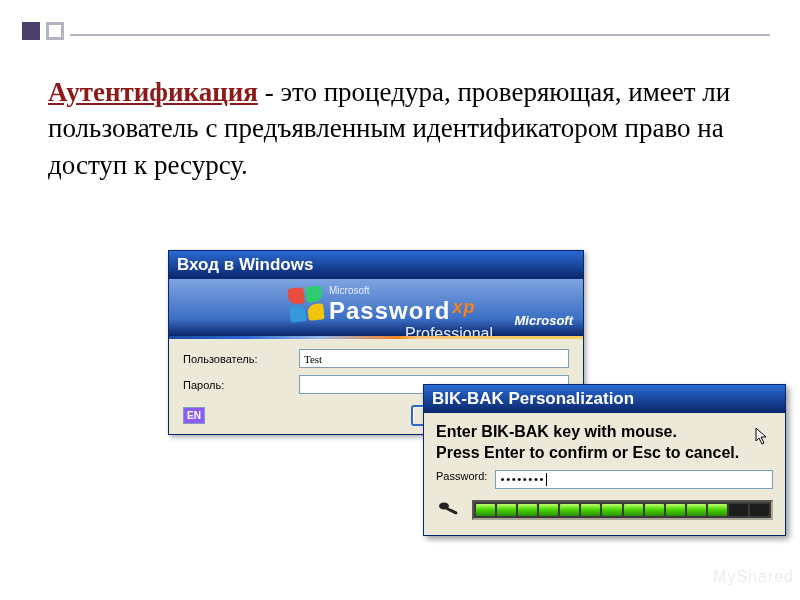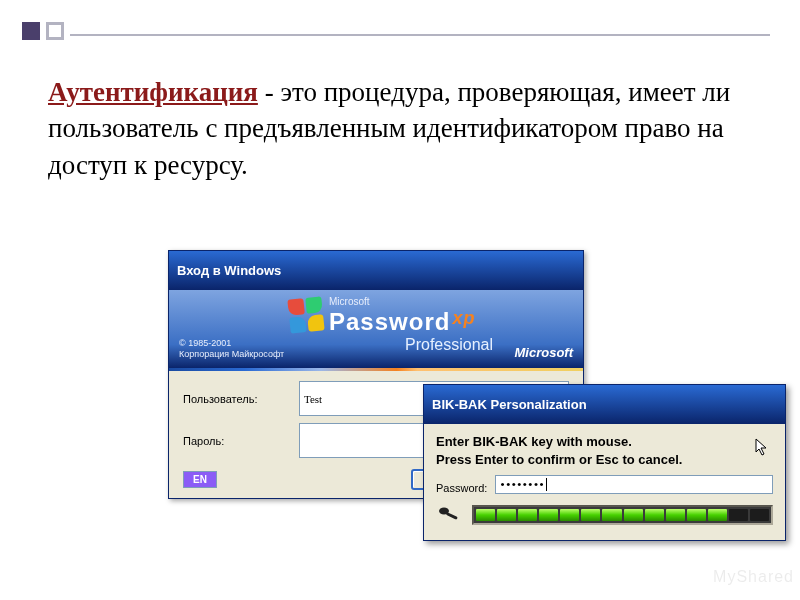--- a/index.html
+++ b/index.html
@@ -54,26 +54,26 @@
     font-family: Tahoma, Arial, sans-serif;
     font-size: 11px;
     border: 1px solid #0a246a;
     box-shadow: 2px 2px 5px rgba(0,0,0,.35);
     background: #ece9d8;
   }
   .xp-title {
     background: linear-gradient(to bottom,#2a6ad3 0%,#0a246a 100%);
     color: #fff;
     font-weight: bold;
-    font-size: 13px;
-    padding: 12px 8px;
+    font-size: 17px;
+    padding: 4px 8px;
     display: flex; 
   }
   .xp-banner {
-    height: 78px;
+    height: 57px;
     background: linear-gradient(to bottom,#7ea4e0 0%,#3b6fc4 70%,#0a246a 100%);
     position: relative;
     color: #fff;
     overflow: hidden;
   }
   .xp-flag {
     position: absolute; left: 120px; top: 8px;
     display: grid;
     grid-template-columns: 16px 16px;
     grid-template-rows: 16px 16px;
@@ -91,27 +91,27 @@
   .xp-banner .copyright { position:absolute; left:10px; bottom:8px; font-size:9px; line-height:1.2; color:#e8eefc;}
   .xp-banner .ms-right { position:absolute; right:10px; bottom:8px; font-style: italic; font-weight:bold; font-size:13px; color:#fff;}
   .xp-banner-line { height:3px; background: linear-gradient(to right,#1a4aa0,#2a6ad3,#9ab6e8,#f58220 55%,#ffc070 60%,#f0d060);}
   .xp-form {
     padding: 10px 14px 8px 14px;
     background:#ece9d8;
   }
   .xp-row { display:flex; align-items:center; margin-bottom:7px;}
   .xp-row label { width: 116px; font-size:11px;}
   .xp-row input {
-    flex:1; height:35px; border:1px solid #7f9db9; background:#fff;
+    flex:1; height:19px; border:1px solid #7f9db9; background:#fff;
     font-family: Tahoma; font-size:11px; padding:1px 4px;
   }
   .xp-btnrow { display:flex; align-items:center; gap:10px; padding-top:4px;}
   .lang-badge {
     background:#8b5cf6; color:#fff; font-size:10px; font-weight:bold;
-    padding:2px 9px; border:1px solid #7f9db9;
+    padding:2px 3px; border:1px solid #7f9db9;
   }
   .spacer{flex:1;}
   .xp-btn {
     width:74px; height:21px; font-size:11px;
     background:#ece9d8; border:1px solid #aca899;
     border-radius:3px;
     box-shadow: inset 1px 1px 0 #fff;
   }
   .xp-btn.default { border:2px solid #3169c6; }
   .xp-btn:disabled { color:#999; }
@@ -121,27 +121,27 @@
     position:absolute;
     left: 255px; top: 134px;
     width: 363px;
     font-family: Tahoma, Arial, sans-serif;
     font-size: 11px;
     border:1px solid #0a246a;
     box-shadow: 3px 3px 6px rgba(0,0,0,.4);
     background:#ece9d8;
   }
   .bb-form { padding: 10px 12px 14px 12px; position:relative;}
-  .bb-line { font-size:13px; margin-bottom:3px; font-weight:bold;}
+  .bb-line { font-size:16px; margin-bottom:3px; font-weight:bold;}
   .cursor-icon{
     position:absolute; right:14px; top:14px;
     width:16px; height:20px;
   }
   .cursor-icon svg{width:100%;height:100%;}
-  .bb-passrow{ display:flex; align-items:flex-end; gap:8px; margin-top:8px;}
+  .bb-passrow{ display:flex; align-items:flex-start; gap:8px; margin-top:8px;}
   .bb-passrow label{font-size:11px;}
   .bb-passrow .pwbox{
     flex:1; height:19px; border:1px solid #7f9db9; background:#fff;
     font-family: Tahoma; font-size:13px; padding:0 4px;
     letter-spacing:1px; display:flex; align-items:center;
     position:relative;
   }
   .caret{display:inline-block;width:1px;height:13px;background:#000;margin-left:1px;}
   .bb-bottom{ display:flex; align-items:center; gap:10px; margin-top:10px;}
   .mic{
@@ -186,24 +186,20 @@
           <span></span>
           <span></span>
           <span></span>
           <span></span>
         </div>
       <div class="msft">Microsoft</div>
       <div class="wordmark">
         <span>Password</span><span class="xp">xp</span>
       </div>
       <div class="edition">Professional</div>
-      <div class="copyright">
-        <div>© 1985-2001</div>
-        <div>Корпорация Майкрософт</div>
-      </div>
       <div class="ms-right">Microsoft</div>
     </div>
     <div class="xp-banner-line"></div>
     <div class="xp-form">
       <div class="xp-row">
         <label>Пользователь:</label>
         <input type="text" value="Test" style="">
       </div>
       <div class="xp-row">
         <label>Пароль:</label>

